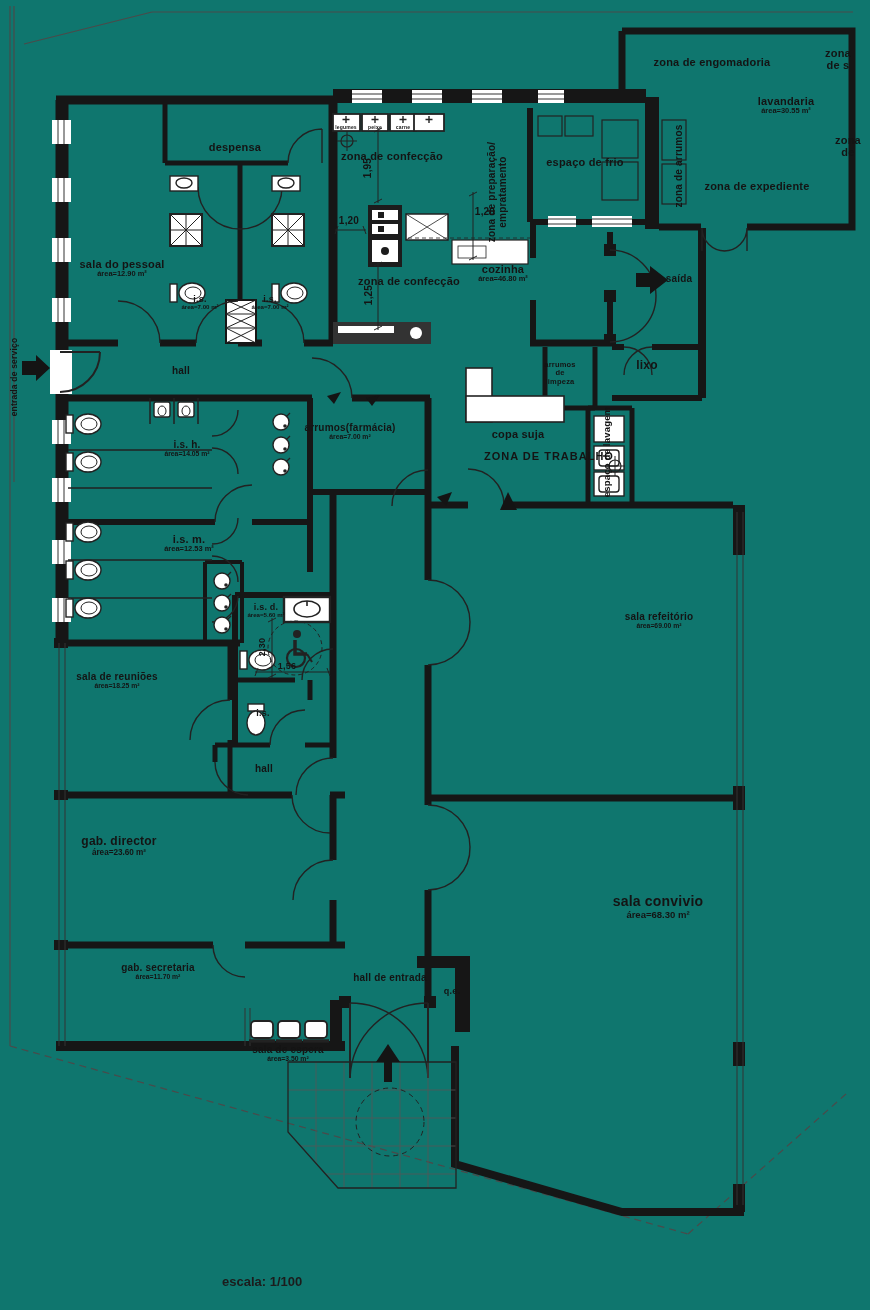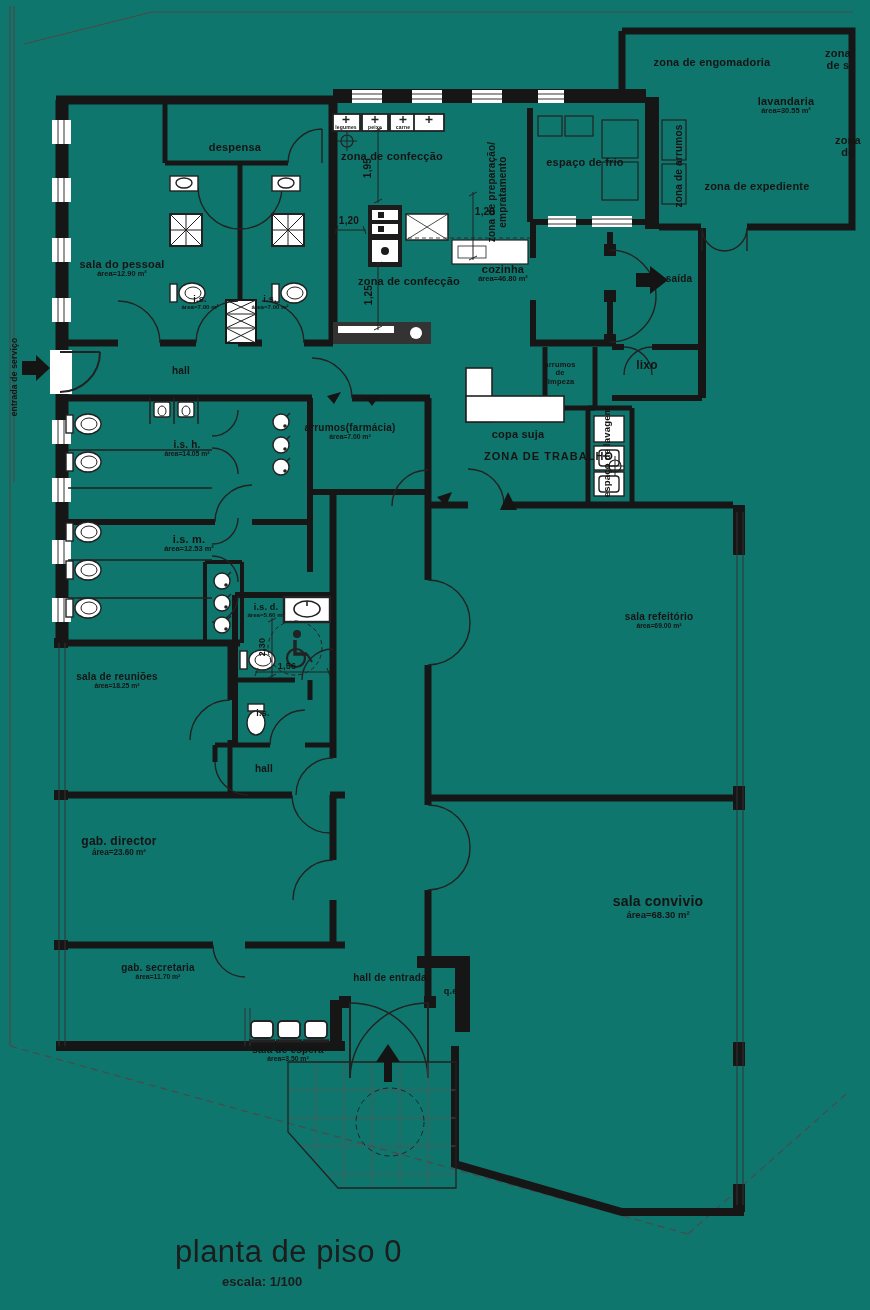--- a/index.html
+++ b/index.html
@@ -361,16 +361,15 @@
       <div class="lbl" style="left: 349px; top: 221px; font-size: 10px; transform: translate(-50%, -50%);"><div class="t">1,20</div></div>
       <div class="lbl" style="left: 485px; top: 212px; font-size: 10px; transform: translate(-50%, -50%);"><div class="t">1,20</div></div>
       <div class="lbl" style="left: 369px; top: 295px; font-size: 10px; transform: translate(-50%, -50%) rotate(-90deg);"><div class="t">1,25</div></div>
       <div class="lbl" style="left: 262px; top: 647px; font-size: 9px; transform: translate(-50%, -50%) rotate(-90deg);"><div class="t">2,30</div></div>
       <div class="lbl" style="left: 287px; top: 666px; font-size: 9px; transform: translate(-50%, -50%);"><div class="t">1,56</div></div>
       <div class="lbl" style="left: 346px; top: 128px; font-size: 5px; transform: translate(-50%, -50%);"><div class="t">legumes</div></div>
       <div class="lbl" style="left: 375px; top: 128px; font-size: 5px; transform: translate(-50%, -50%);"><div class="t">peixe</div></div>
       <div class="lbl" style="left: 403px; top: 128px; font-size: 5px; transform: translate(-50%, -50%);"><div class="t">carne</div></div>
     </div>
 
-<div class="plan-title">planta de piso 0</div>
 <div class="plan-scale">escala: 1/100</div>
 
 </div>
 
 </body></html>

